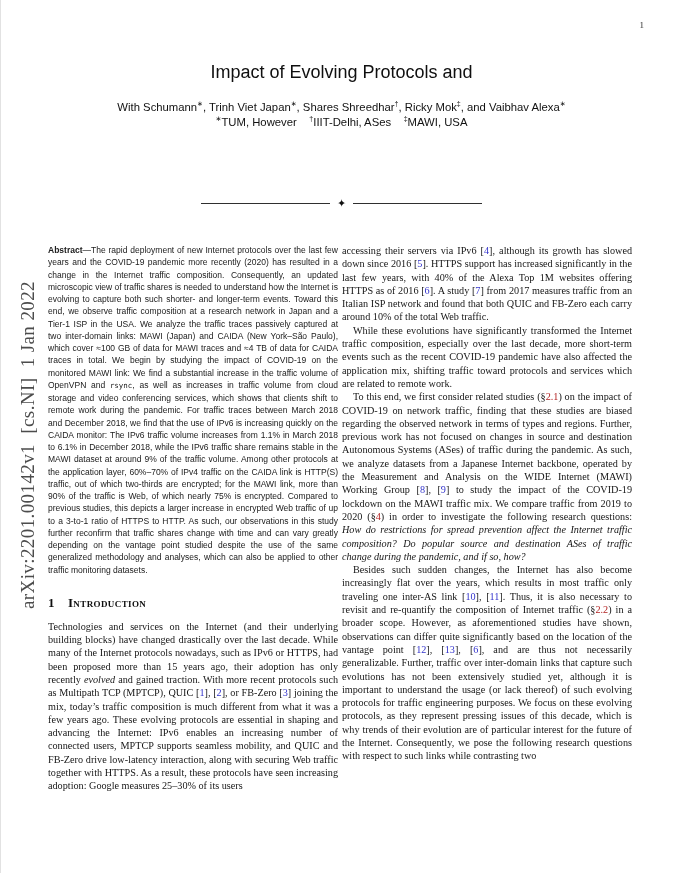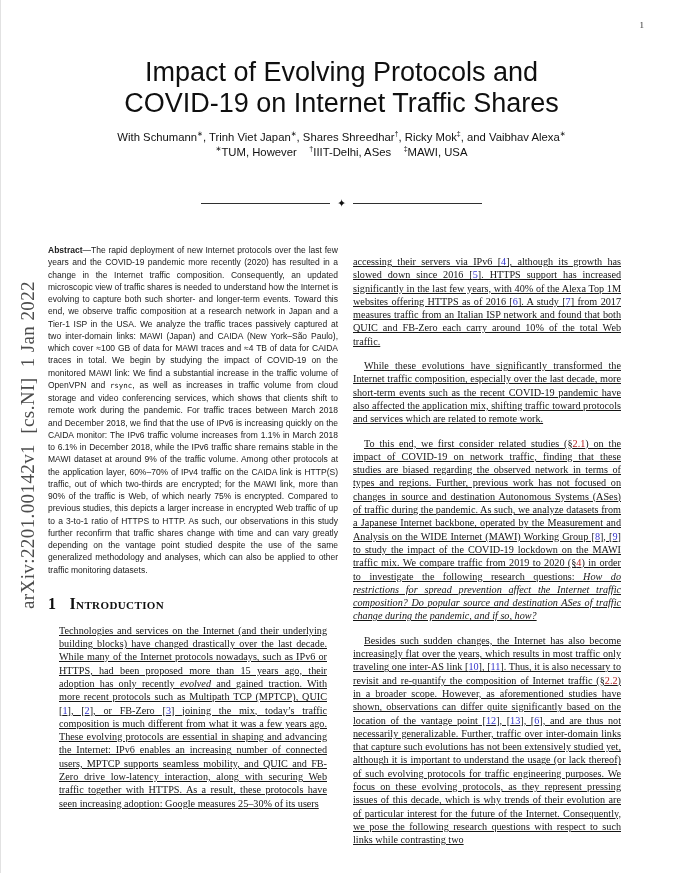--- a/index.html
+++ b/index.html
@@ -30,21 +30,21 @@
     color: var(--sidebar-gray, #4c4c4c);
   }
   header {
     position: absolute; top: 57px; left: 70px; width: 541px;
     text-align: center;
   }
   .title {
     margin: 0;
     font-family: "Liberation Sans", sans-serif;
     font-weight: 400;
-    font-size: 27px; line-height: 30.5px;
+    font-size: 18px; line-height: 30.5px;
     color: #0f0f0f;
   }
   .title-line { display: block; }
   .authors {
     margin-top: 13px;
     font-family: "Liberation Sans", sans-serif;
     font-size: 11.3px; color: #111;
   }
   .affiliations {
     margin-top: 3px;
@@ -69,33 +69,32 @@
     margin: 0;
     font-family: "Liberation Sans", sans-serif;
     font-size: 8.5px; line-height: 12.25px;
     text-align: justify;
     color: #202020;
   }
   .sec-heading {
     margin: 19px 0 9px 0;
     font-family: "Liberation Serif", serif;
     font-weight: 600;
-    font-size: 16px;
+    font-size: 13px;
     font-variant: small-caps;
     letter-spacing: 0.4px;
     color: #0f0f0f;
   }
   .sec-num { margin-right: 13px; font-variant: normal; }
   .body-para {
-    margin: 11px;
+    margin: 0;
     font-family: "Liberation Serif", serif;
     font-size: 10.2px; line-height: 13.3px;
     text-align: justify;
     color: #151515;
-    text-decoration: underline;
   }
   .body-para.indent { text-indent: 11px; }
 
   .seg-b { font-weight: bold; }
   .seg-i { font-style: italic; }
   .seg-cite { color: var(--cite, #3333cc); }
   .seg-secref { color: var(--secref, #b22222); }
   .seg-mono { font-family: "DejaVu Sans Mono", monospace; font-size: 0.88em; }
   .seg-sup { vertical-align: super; font-size: 0.62em; line-height: 0; }
 </style>
@@ -104,21 +103,20 @@
 
 <div class="page">
 
   <div class="page-number">1</div>
 
   <div class="arxiv-stamp">arXiv:2201.00142v1  [cs.NI]  1 Jan 2022</div>
 
   <header>
     <h1 class="title">
       <span class="title-line">Impact of Evolving Protocols and</span>
-      <span class="title-line">COVID-19 on Internet Traffic Shares</span>
     </h1>
     <div class="authors"><span>With Schumann</span><span class="seg-sup">∗</span><span>, Trinh Viet Japan</span><span class="seg-sup">∗</span><span>, Shares Shreedhar</span><span class="seg-sup">†</span><span>, Ricky Mok</span><span class="seg-sup">‡</span><span>, and Vaibhav Alexa</span><span class="seg-sup">∗</span></div>
     <div class="affiliations"><span class="seg-sup">∗</span><span>TUM, However    </span><span class="seg-sup">†</span><span>IIIT-Delhi, ASes    </span><span class="seg-sup">‡</span><span>MAWI, USA</span></div>
   </header>
 
   <div class="divider">
     <span class="line"></span>
     <span class="diamond">✦</span>
     <span class="line"></span>
   </div>

